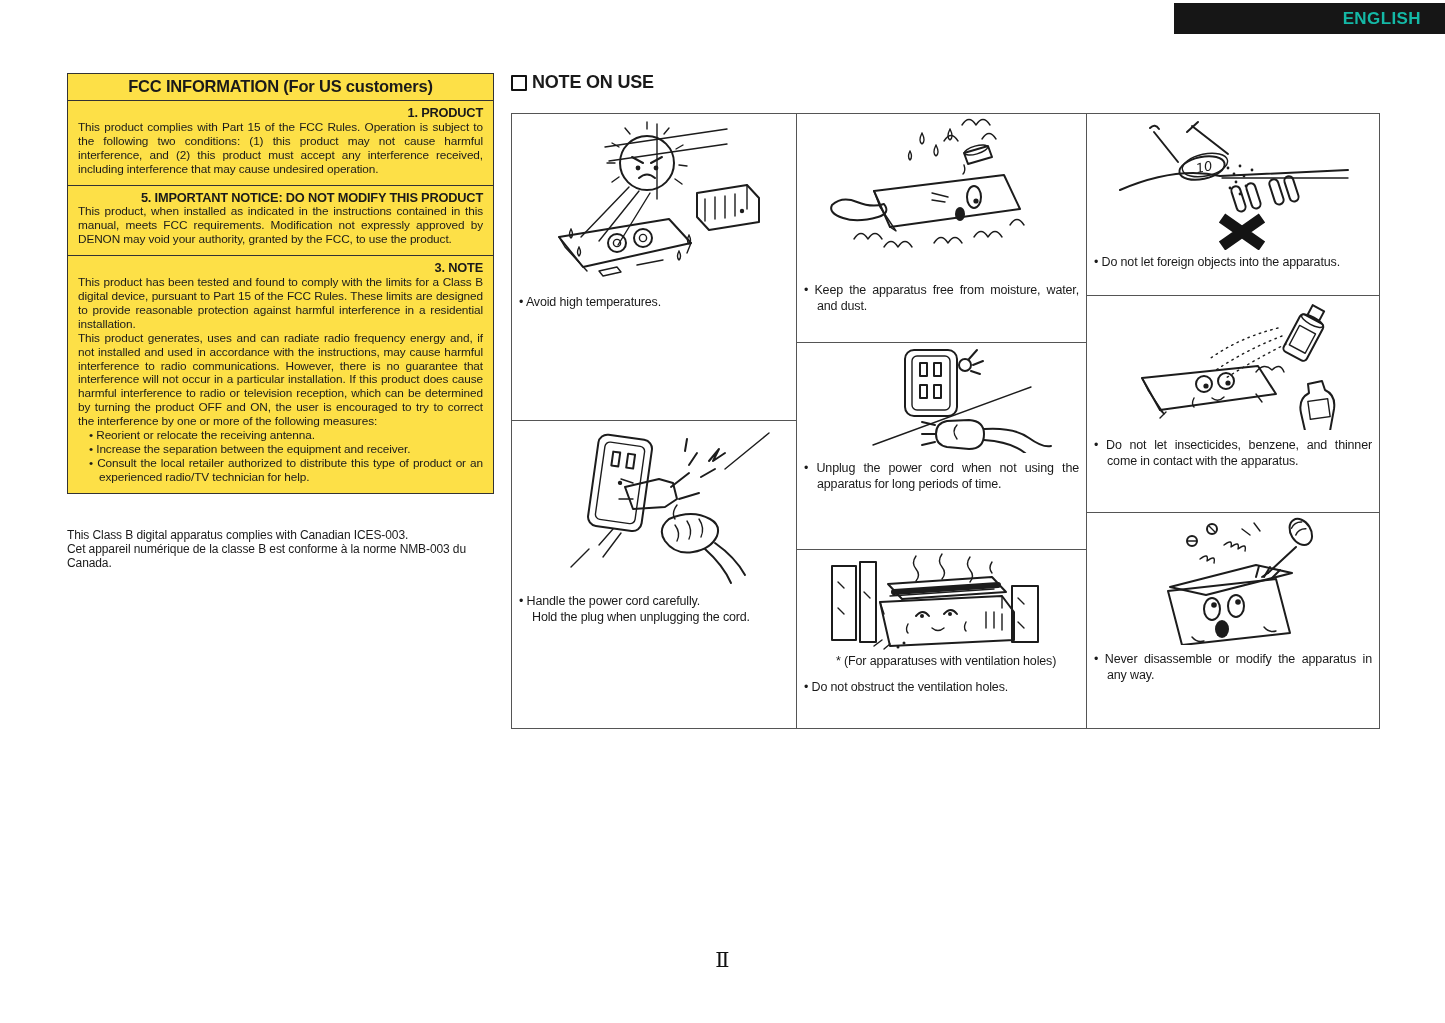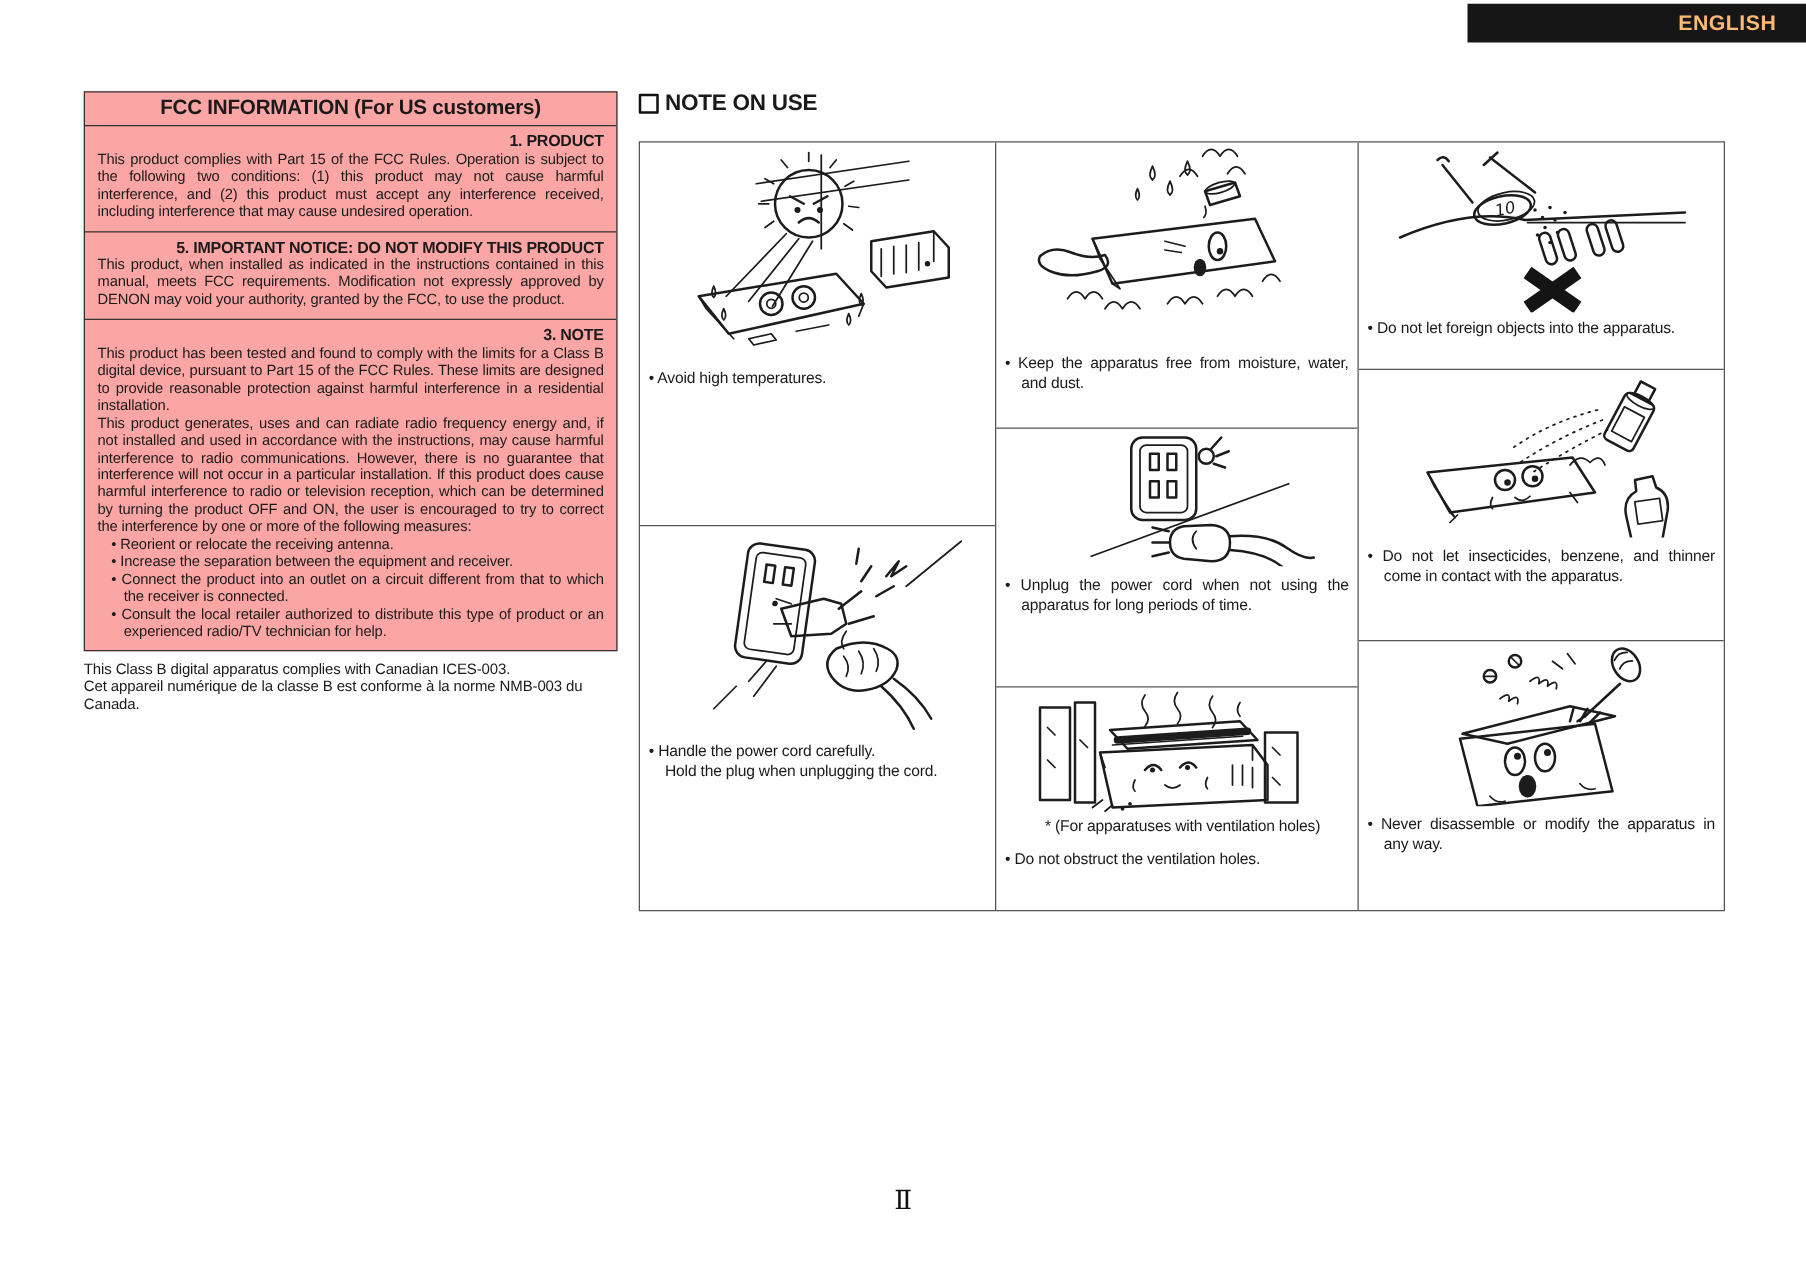--- a/index.html
+++ b/index.html
@@ -3,27 +3,27 @@
 <meta charset="utf-8">
 <style>
   html,body{margin:0;padding:0;}
   body{
     width:1445px;height:1023px;position:relative;background:#ffffff;
     font-family:"Liberation Sans", sans-serif;color:#1a1a1a;overflow:hidden;
   }
   
   .banner{
     position:absolute;top:3px;left:1174px;right:0;height:31px;background:#161616;
-    color:#fdba74;display:flex;align-items:center;justify-content:flex-end;
+    color:#14b8a6;display:flex;align-items:center;justify-content:flex-end;
     padding-right:24px;box-sizing:border-box;font-weight:bold;font-size:17px;letter-spacing:.4px;
   }
   
   .fcc-box{
     position:absolute;left:67px;top:73px;width:427px;border:1.5px solid #333;
-    box-sizing:border-box;background:#fca5a5;
+    box-sizing:border-box;background:#fde047;
   }
   .fcc-title{
     text-align:center;font-weight:bold;font-size:16.5px;padding:3px 4px 4px;
     border-bottom:1.5px solid #333;letter-spacing:-.2px;
   }
   .fcc-section{
     padding:5px 10px 8px;border-bottom:1.5px solid #333;
     font-size:11.8px;line-height:13.9px;text-align:justify;letter-spacing:-.1px;
   }
   .fcc-section.last{border-bottom:none;}
@@ -83,21 +83,20 @@
     <div class="fcc-para">This product, when installed as indicated in the instructions contained in this manual, meets FCC requirements. Modification not expressly approved by DENON may void your authority, granted by the FCC, to use the product.</div>
   </div>
 
   <div class="fcc-section last">
     <div class="fcc-heading">3. NOTE</div>
     <div class="fcc-para">This product has been tested and found to comply with the limits for a Class B digital device, pursuant to Part 15 of the FCC Rules.  These limits are designed to provide reasonable protection against harmful interference in a residential installation.</div>
     <div class="fcc-para">This product generates, uses and can radiate radio frequency energy and, if not installed and used in accordance with the instructions, may cause harmful interference to radio communications. However, there is no guarantee that interference will not occur in a particular installation. If this product does cause harmful interference to radio or television reception, which can be determined by turning the product OFF and ON, the user is encouraged to try to correct the interference by one or more of the following measures:</div>
     <div class="bullet-list">
       <div class="bullet-item">Reorient or relocate the receiving antenna.</div>
       <div class="bullet-item">Increase the separation between the equipment and receiver.</div>
-      <div class="bullet-item">Connect the product into an outlet on a circuit different from that to which the receiver is connected.</div>
       <div class="bullet-item">Consult the local retailer authorized to distribute this type of product or an experienced radio/TV technician for help.</div>
     </div>
   </div>
 </div>
 
 <div class="ices">
   <div>This Class B digital apparatus complies with Canadian ICES-003.</div>
   <div>Cet appareil numérique de la classe B est conforme à la norme NMB-003 du Canada.</div>
 </div>
 

